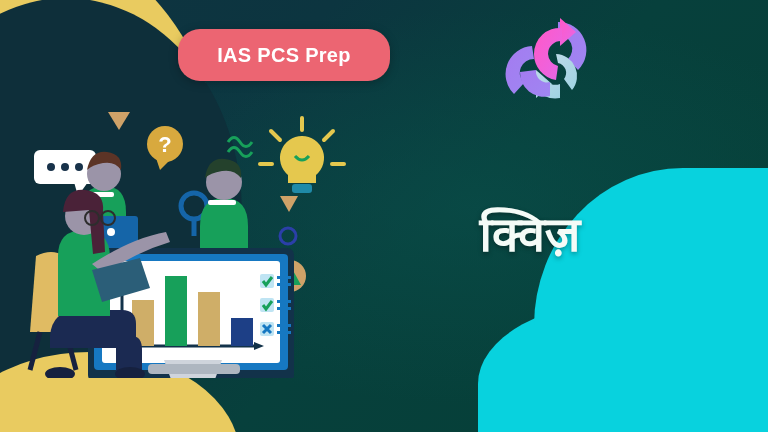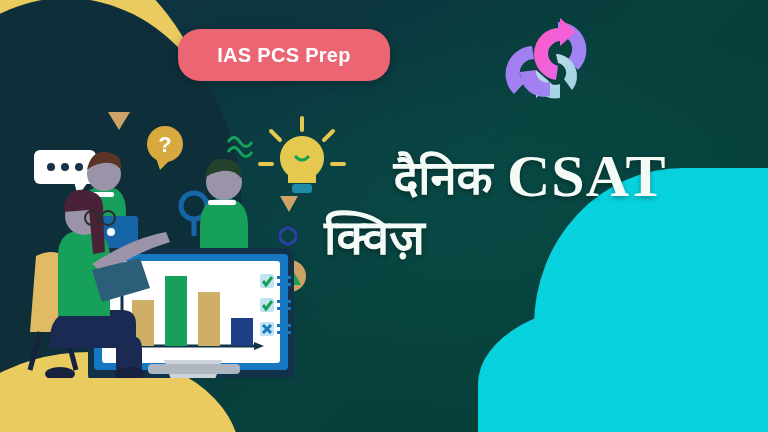--- a/index.html
+++ b/index.html
@@ -58,22 +58,22 @@
   
   #title-line1{
     left:324px;top:146px;width:412px;text-align:center;color:#f4fbf7;
     font-family:"Liberation Serif", serif;font-weight:bold;
     font-size:57px;line-height:1;white-space:nowrap;
     text-shadow:0 2px 5px rgba(0,0,0,.35);
   }
   #title-line1 .hi{font-family:"DejaVu Sans", sans-serif;font-size:47px;vertical-align:2px;}
   #title-line1 .en{letter-spacing:1px;font-size:60px;}
   #title-line2{
-    left:324px;top:208px;width:412px;color:#f4fbf7;
-    font-family:Liberation Serif, serif;font-weight:bold;font-size:48px;line-height:1.25;
+    left:324px;top:208px;width:412px;text-align:center;color:#f4fbf7;
+    font-family:Liberation Mono, monospace;font-weight:bold;font-size:48px;line-height:1.25;
     text-shadow:0 2px 5px rgba(0,0,0,.35);
   }
   #date-line{
     left:330px;top:297px;width:400px;text-align:center;
     font-family:"DejaVu Sans", sans-serif;font-weight:bold;
     font-size:42px;letter-spacing:-1px;color:#eefcf8;white-space:nowrap;
     text-shadow:0 1px 4px rgba(0,0,0,.3);
   }
 
   
@@ -247,20 +247,16 @@
 
       <path d="M40 40 a28 28 0 0 0 -18 48 l10 -11 a14 14 0 0 1 10 -24z" fill="url(#gPurple)"></path>
 
       <path d="M44 92 l16 -14 -16 -14 z" fill="url(#gCyan)"></path>
       <path d="M40 78 a26 26 0 0 0 28 14 l0 -14 a13 13 0 0 1 -16 -6z" fill="url(#gCyan)"></path>
       <path d="M28 66 a24 24 0 0 0 30 24 l0 -14 a11 11 0 0 1 -14 -12z" fill="url(#gPurple)"></path>
     </svg>
   </div>
 
 
-  <div class="layer" id="title-line1">
-    <span class="hi">दैनिक</span>
-    <span class="en">CSAT</span>
-  </div>
   <div class="layer" id="title-line2">क्विज़</div>
 
 
 </div>
 
 </body></html>

